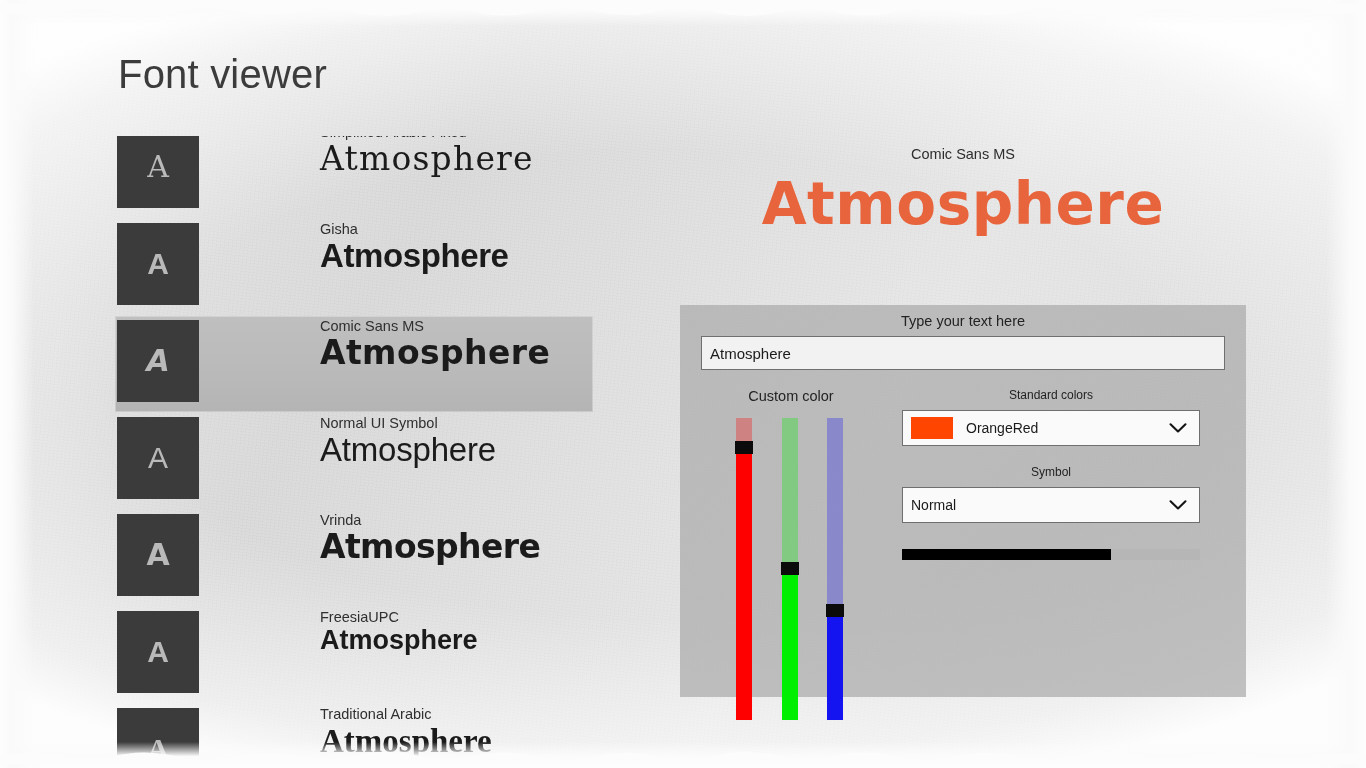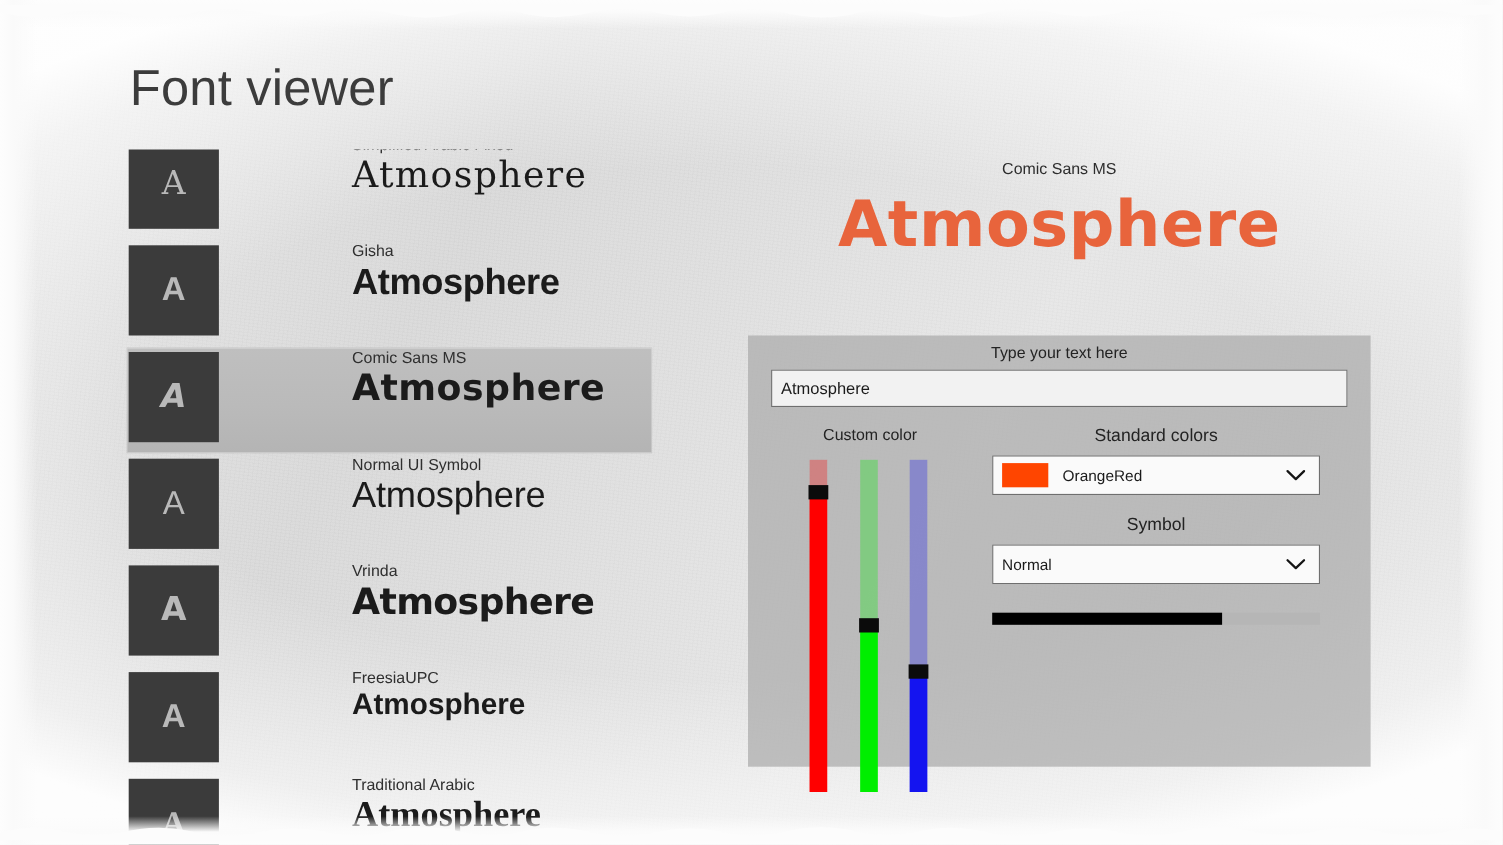--- a/index.html
+++ b/index.html
@@ -35,21 +35,21 @@
   .edge-rough-top, .edge-rough-bottom {
     position:absolute; left:0; width:1366px; height:16px; z-index:41; pointer-events:none;
   }
   .edge-rough-top { top:4px; }
   .edge-rough-bottom { bottom:4px; }
 
   
   #page-title {
     position: absolute;
     left: 118px; top: 52px;
-    font-size: 46px;
+    font-size: 40px;
     font-weight: 300;
     color: #3c3c3c;
     letter-spacing: 0.2px;
     z-index: 10;
     white-space: nowrap;
   }
 
   
   #font-list {
     position: absolute;
@@ -193,21 +193,21 @@
   .vslider .thumb {
     position: absolute; left: -1px;
     width: 18px; height: 13px;
     background: #0b0b0b;
   }
   #slider-red   { left: 20px; }
   #slider-green { left: 66px; }
   #slider-blue  { left: 111px; }
 
   
-  .select-label { text-align: center; font-size: 16px; color: #232323; }
+  .select-label { text-align: center; font-size: 12px; color: #232323; }
   .select-box {
     position: relative;
     margin: 8px 0 0 0;
     width: 298px; height: 36px;
     background: #fafafa;
     border: 1px solid #6f6f6f;
     display: flex; align-items: center;
     padding-left: 8px;
   }
   .swatch {

